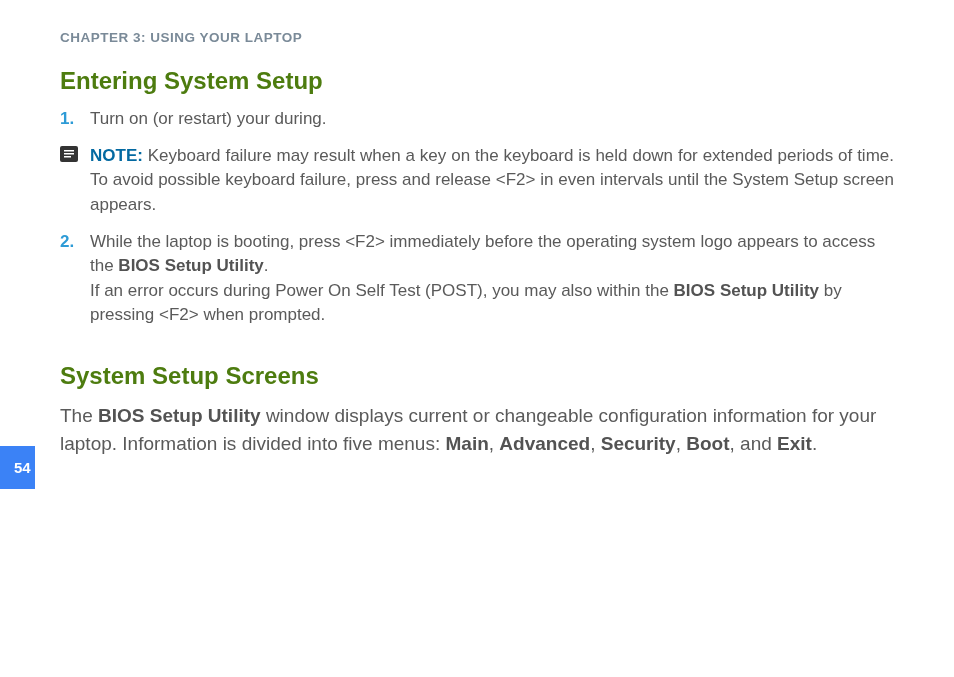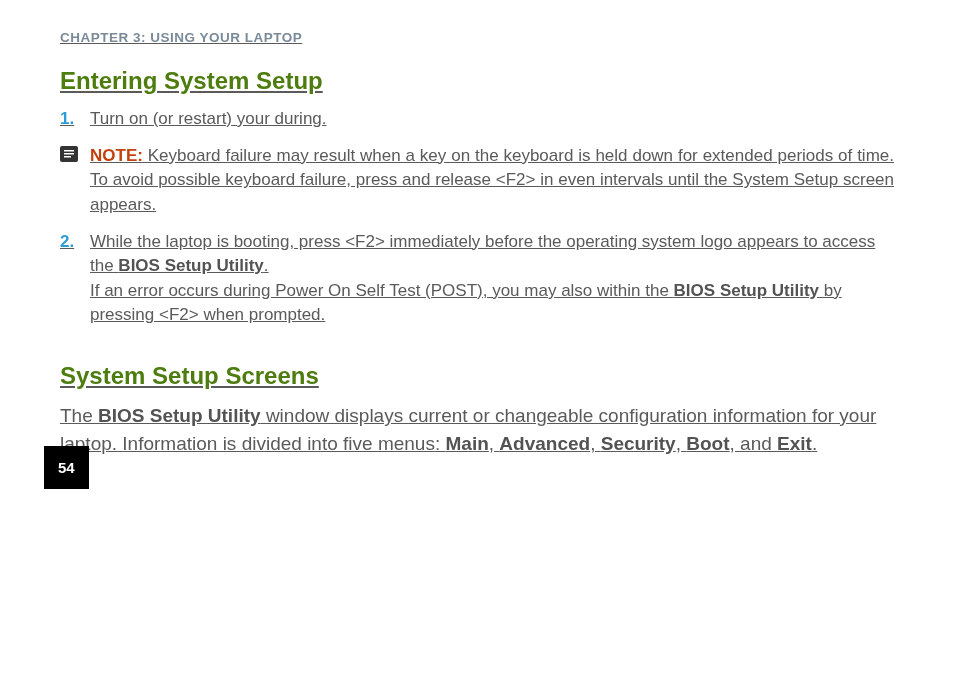--- a/index.html
+++ b/index.html
@@ -11,21 +11,20 @@
     font-family: "Segoe UI", "Helvetica Neue", Arial, sans-serif;
     color: #5a5a5a;
     position: relative;
   }
   .page {
     padding: 30px 60px 30px 60px;
     box-sizing: border-box;
     width: 954px;
     height: 489px;
     position: relative;
-    text-decoration: underline;
   }
   .chapter {
     font-size: 13.5px;
     font-weight: 700;
     letter-spacing: 0.5px;
     color: #7a8a98;
     margin-bottom: 22px;
     text-transform: uppercase;
   }
   .h2 {
@@ -51,21 +50,21 @@
   .icon-cell {
     flex: 0 0 30px;
     display: flex;
     justify-content: flex-start;
     padding-top: 2px;
   }
   .body-cell {
     flex: 1;
   }
   .body-cell .b { font-weight: 700; color:#535353; }
-  .note-label { font-weight:700; color:#c2410c; }
+  .note-label { font-weight:700; color:#0369a1; }
   .note-justify { text-align: justify; }
   .para {
     font-size: 19px;
     line-height: 1.45;
     color: #5a5a5a;
     margin-bottom: 14px;
   }
   .para .b { font-weight: 700; color:#535353; }
   .note-icon {
     width: 18px;
@@ -82,27 +81,26 @@
     width: 10px; height: 8px;
     background:
       linear-gradient(#fff,#fff) 0 0/10px 1.5px no-repeat,
       linear-gradient(#fff,#fff) 0 3px/10px 1.5px no-repeat,
       linear-gradient(#fff,#fff) 0 6px/7px 1.5px no-repeat;
   }
   .page-footer {
     position: absolute;
     left: 0;
     bottom: 0;
-    background: #000000;
+    background: #3b82f6;
     color: #ffffff;
     font-size: 15px;
     font-weight: 600;
-    padding: 14px 14px 14px 14px;
+    padding: 14px 4px 14px 14px;
     line-height: 1;
-    margin-left: 44px;
   }
 </style>
 </head>
 <body>
 
 <div class="page">
   <div class="chapter">CHAPTER 3: USING YOUR LAPTOP</div>
 
   <div class="h2">Entering System Setup</div>
 

